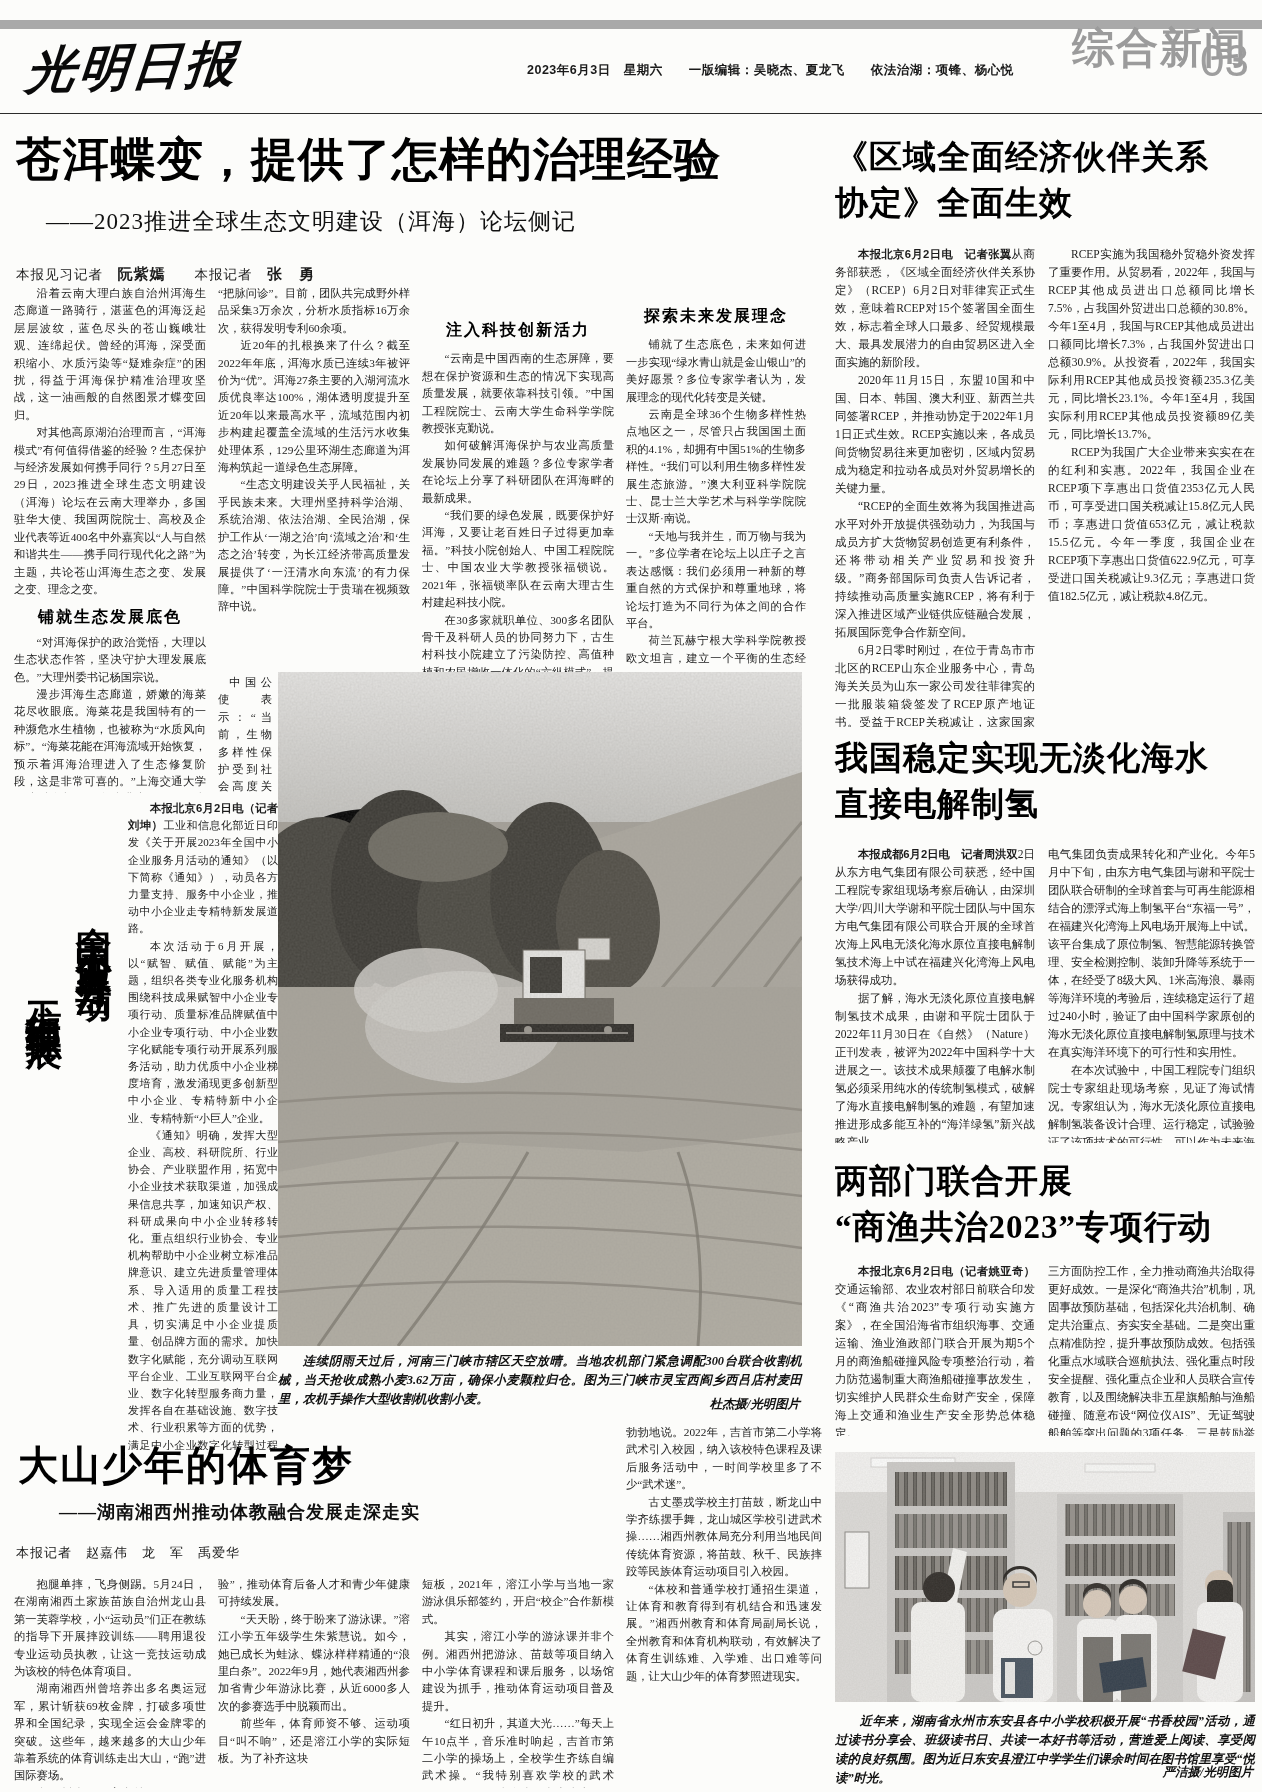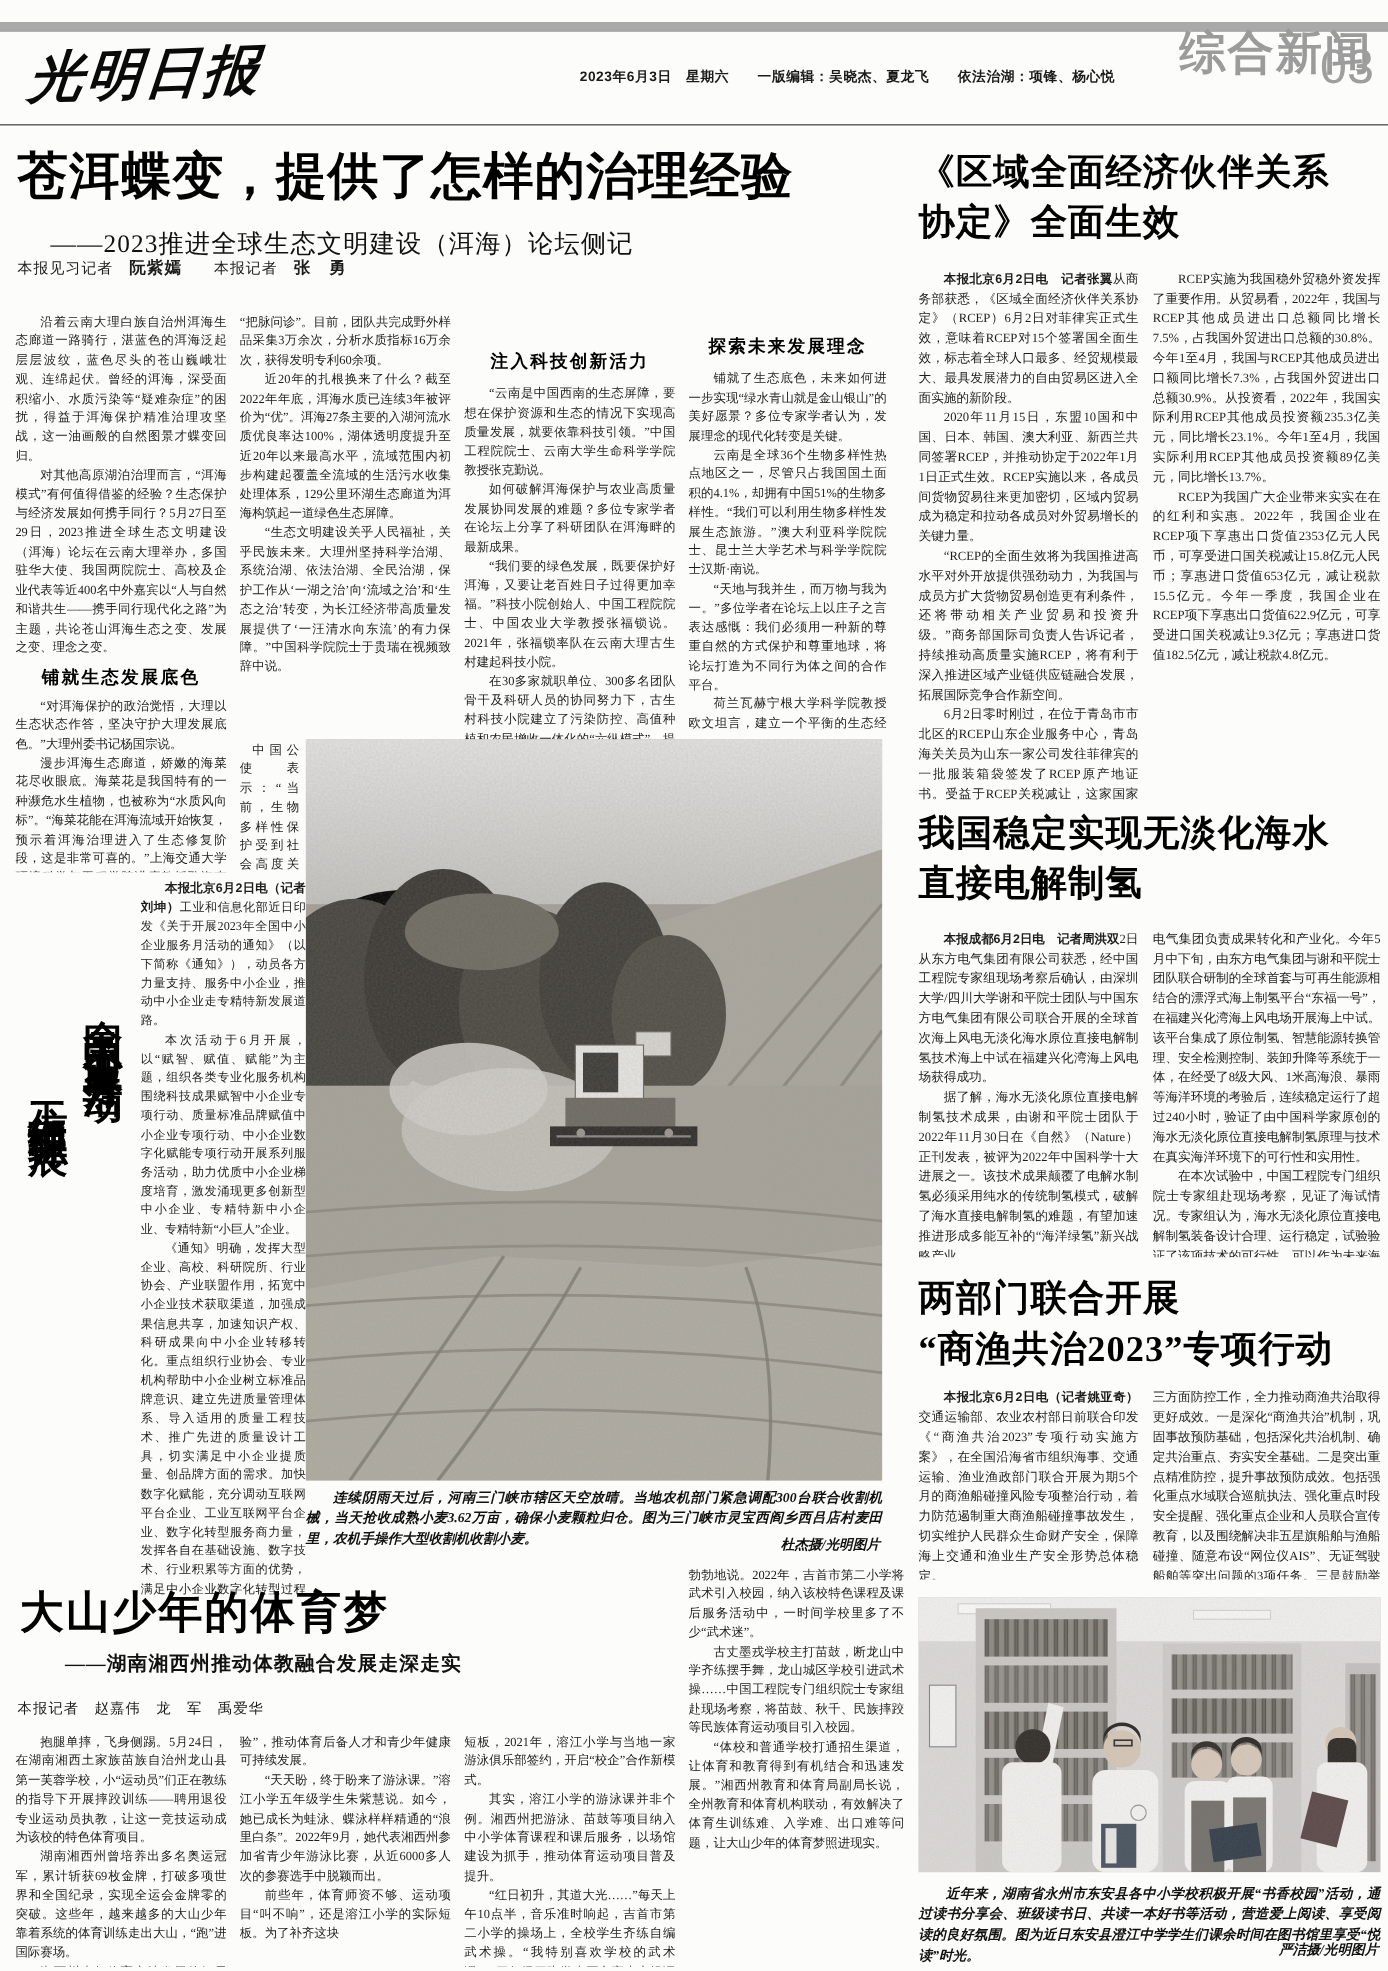--- a/index.html
+++ b/index.html
@@ -14,21 +14,21 @@
             font-family:"Liberation Sans","DejaVu Sans",sans-serif;letter-spacing:.5px;}
   .section{left:1072px;top:20px;font-size:42px;font-weight:900;color:#9b9b9b;
            font-family:"Liberation Sans","DejaVu Sans",sans-serif;letter-spacing:2px;}
   .pageno{left:1200px;top:36px;font-size:44px;color:#9e9e9e;
           font-family:"Liberation Sans","DejaVu Sans",sans-serif;}
   .mastrule{left:0;top:113px;width:1262px;height:1px;background:#2b2b2b;}
   
   .h-main{left:16px;top:132px;width:740px;font-size:46px;font-weight:900;letter-spacing:1px;
           color:#000;line-height:1.2;white-space:nowrap;}
   .h-sub{left:46px;top:206px;font-size:23px;color:#111;letter-spacing:1px;}
-  .byline{left:16px;top:234px;font-size:13.5px;letter-spacing:1px;}
+  .byline{left:16px;top:265px;font-size:13.5px;letter-spacing:1px;}
   .byline b{font-size:15px;}
   .h-right{width:430px;font-size:33px;font-weight:900;color:#000;line-height:46px;letter-spacing:1px;}
   .h-sports{left:18px;top:1438px;font-size:40px;font-weight:900;color:#000;letter-spacing:2px;}
   .h-sports-sub{left:40px;top:1500px;font-size:18px;font-weight:bold;color:#111;letter-spacing:1px;margin-left:19px;}
   .byline2{left:16px;top:1544px;font-size:13px;letter-spacing:1px;}
   
   .colflow{overflow:hidden;font-size:11.3px;line-height:17.4px;text-align:justify;}
   .colflow p{margin:0;text-indent:2em;}
   .cont p:first-child{text-indent:0;}
   .colflow .lead{font-weight:bold;font-family:"Liberation Sans","DejaVu Sans",sans-serif;font-size:11.3px;}
@@ -246,21 +246,21 @@
   <div class="abs colflow cont" style="left:422px;top:1576px;width:192px;height:212px;">
     <div class="cont">
         <p>短板，2021年，溶江小学与当地一家游泳俱乐部签约，开启“校企”合作新模式。</p>
         <p>其实，溶江小学的游泳课并非个例。湘西州把游泳、苗鼓等项目纳入中小学体育课程和课后服务，以场馆建设为抓手，推动体育运动项目普及提升。</p>
         <p>“红日初升，其道大光……”每天上午10点半，音乐准时响起，吉首市第二小学的操场上，全校学生齐练自编武术操。“我特别喜欢学校的武术课。”四年级三班学生石文宇上完操课后兴奋又朝气勃</p>
       </div>
   </div>
   <div class="abs colflow cont" style="left:626px;top:1424px;width:196px;height:364px;">
     <div class="cont">
         <p>勃勃地说。2022年，吉首市第二小学将武术引入校园，纳入该校特色课程及课后服务活动中，一时间学校里多了不少“武术迷”。</p>
-        <p>古丈墨戎学校主打苗鼓，断龙山中学齐练摆手舞，龙山城区学校引进武术操……中国工程院专门组织院士专家组赴现场考察，将苗鼓、秋千、民族摔跤等民族体育运动项目引入校园。</p>
+        <p>古丈墨戎学校主打苗鼓，断龙山中学齐练摆手舞，龙山城区学校引进武术操……湘西州教体局充分利用当地民间传统体育资源，将苗鼓、秋千、民族摔跤等民族体育运动项目引入校园。</p>
         <p>“体校和普通学校打通招生渠道，让体育和教育得到有机结合和迅速发展。”湘西州教育和体育局副局长说，全州教育和体育机构联动，有效解决了体育生训练难、入学难、出口难等问题，让大山少年的体育梦照进现实。</p>
       </div>
   </div>
 
   <div class="abs photo" style="left:835px;top:1452px;width:420px;height:250px;">
     <svg viewBox="0 0 420 250" preserveAspectRatio="none">
       <defs>
         <filter id="grain2">
             <feTurbulence type="fractalNoise" baseFrequency="0.7" numOctaves="2" stitchTiles="stitch"></feTurbulence>
           <feColorMatrix type="matrix" values="0 0 0 0 0.32  0 0 0 0 0.31  0 0 0 0 0.30  0 0 0 0.4 0"></feColorMatrix>

